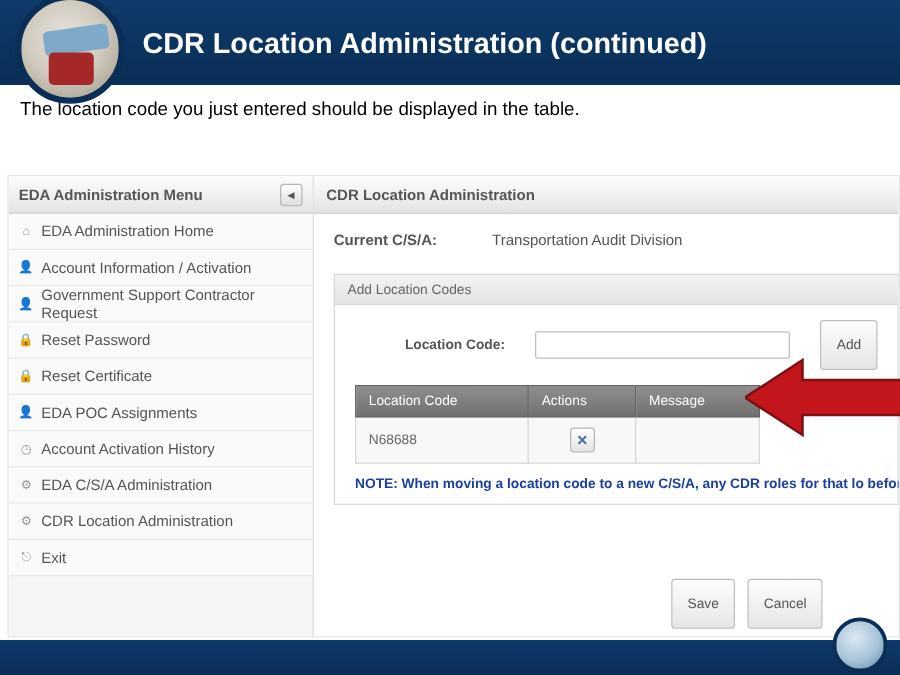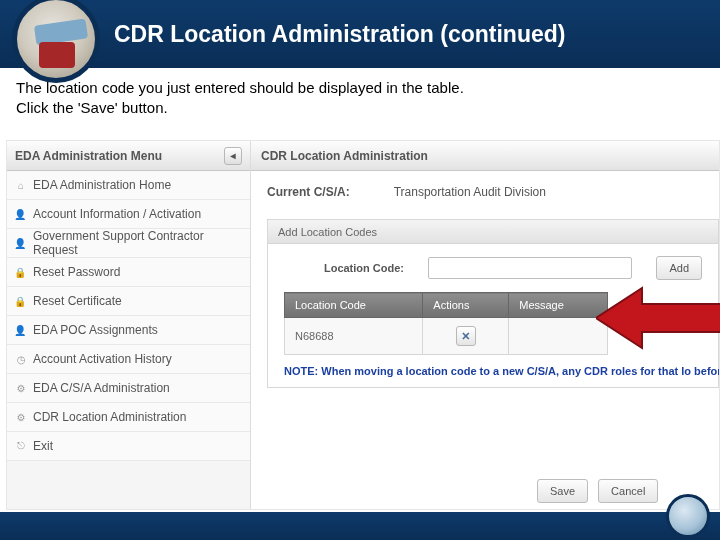--- a/index.html
+++ b/index.html
@@ -153,21 +153,21 @@
   }
   .form-row label{
     width:120px; text-align:right; font-size:11px; color:#555;font-weight:bold;
   }
   .form-row input[type=text]{
     flex:1 1 160px; min-width:140px;
     height:22px;border:1px solid #bfbfbf;border-radius:2px;
     padding:0 4px;font-size:12px;background:#fff;
   }
   .btn{
-    height:24px;
+    height:40px;
     padding:0 12px;
     background:linear-gradient(#fdfdfd,#e6e6e6);
     border:1px solid #bcbcbc;
     border-radius:3px;
     font-size:11px;color:#555;
     cursor:pointer;
     display:inline-flex;align-items:center;justify-content:center;
   }
   table.loc{
     border-collapse:collapse; width:324px;font-size:11px;color:#666;
@@ -222,21 +222,20 @@
 </head>
 <body>
 
 <div class="slide-header">
   <div class="seal"></div>
   <div class="slide-title">CDR Location Administration (continued)</div>
 </div>
 
 <div class="instructions">
   <div>The location code you just entered should be displayed in the table.</div>
-  <div>Click the 'Save' button.</div>
 </div>
 
 <div class="app">
 
   <div class="sidebar">
     <div class="sidebar-titlebar">
       <span>EDA Administration Menu</span>
       <span class="collapse">◂</span>
     </div>
     <div id="sidebar-items">

